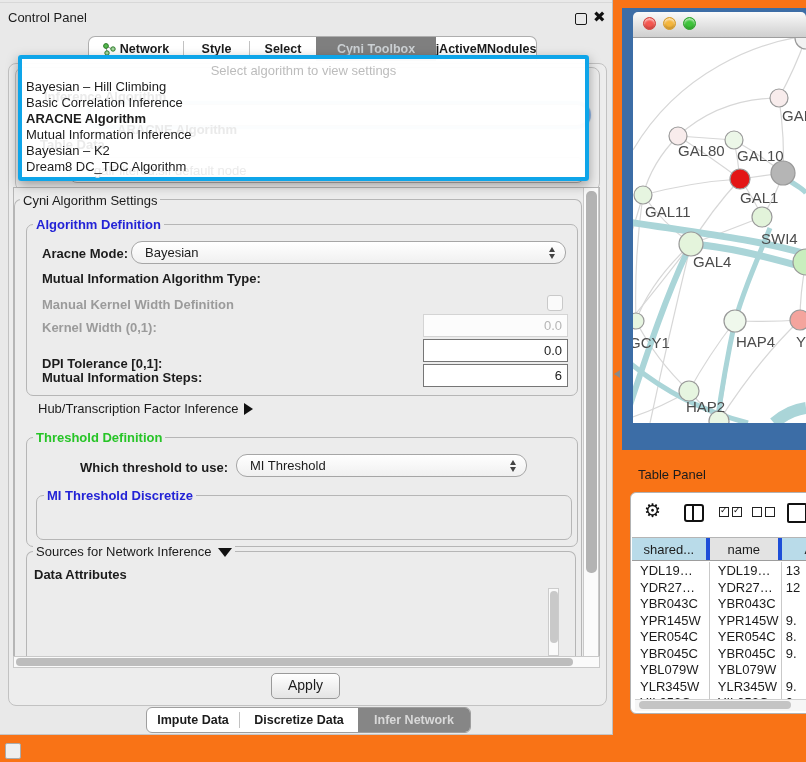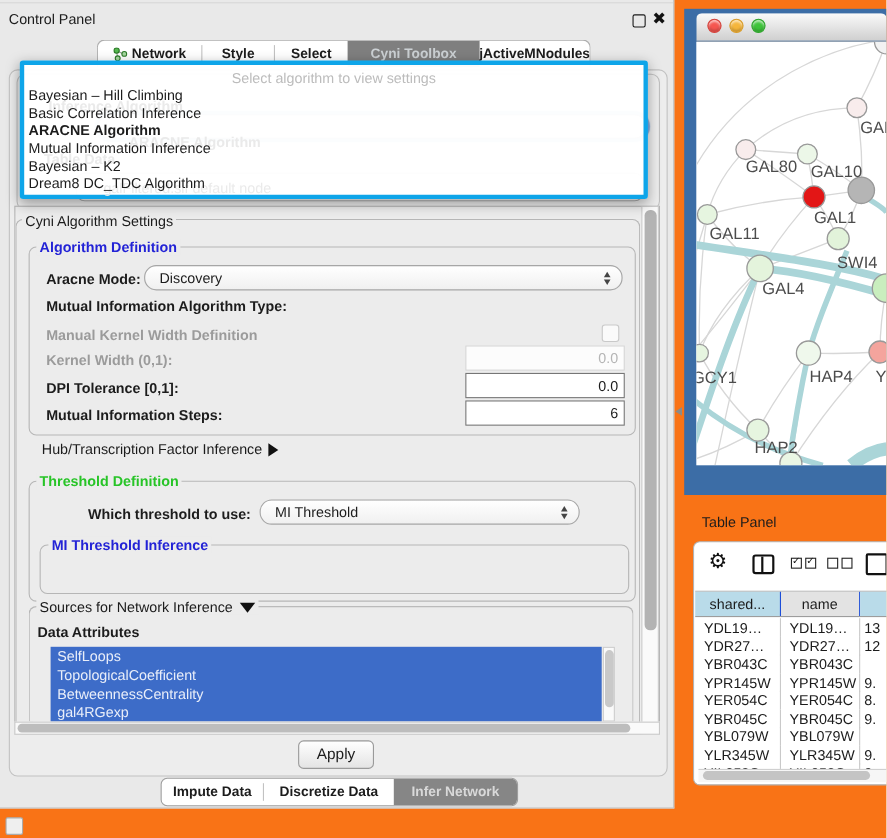--- a/index.html
+++ b/index.html
@@ -58,21 +58,21 @@
   #netcanvas{left:0;top:26px;width:173px;height:385px;background:#fff;overflow:hidden}
   #tp-title{left:638px;top:467px}
   #tcard{left:630px;top:492px;width:210px;height:220px;background:#fff;border:1px solid #b2b2b2;border-radius:6px}
   .ticon{position:absolute}
   #ticon-split{left:53px;top:11px;width:16px;height:14px;border:2px solid #111;border-radius:3px}
   #ticon-split:after{content:"";position:absolute;left:6px;top:0;width:2px;height:14px;background:#111}
   .mini-cb{position:absolute;width:8px;height:8px;border:1.5px solid #222;background:#fff}
   .mini-cb.checked:after{content:"✓";position:absolute;left:0px;top:-3px;font-size:9px;font-weight:bold;color:#111}
   #ticon-page{left:156px;top:10px;width:16px;height:16px;border:2px solid #111;border-radius:2px;background:#fff}
   #thead{left:1px;top:44px;width:208px;height:24px;display:flex;border-top:1px solid #b5b5b5;border-bottom:1px solid #9d9d9d;box-sizing:border-box}
-  .th{height:100%;display:flex;align-items:center;justify-content:center;border-right:1px solid #1d4ed8;box-sizing:border-box;overflow:hidden}
+  .th{height:100%;display:flex;align-items:center;justify-content:center;border-right:4px solid #1d4ed8;box-sizing:border-box;overflow:hidden}
   #tbody{left:1px;top:68px;width:208px;height:140px;overflow:hidden}
   .tr{position:absolute;left:0;width:100%;height:17px;display:flex}
   .td{height:17px;line-height:17px;padding-left:8px;box-sizing:border-box;border-right:1px solid #c9c9c9;overflow:hidden;white-space:nowrap}
   #thsb{left:4px;top:206px;width:202px;height:11px;background:#f6f6f6;border-top:1px solid #d0d0d0}
   #thsb-thumb{left:8px;top:208px;width:152px;height:8px;background:#c4c4c4;border-radius:4px}
 </style>
 </head>
 <body>
 
 <div id="root">
@@ -137,35 +137,35 @@
     <div id="scrollregion" class="abs"></div>
 
     <div class="gbox" style="left:14px;top:199px;width:566px;height:457px;border-bottom:none;border-radius:7px 7px 0 0"></div>
     <span class="gtitle abs" style="left:20px;top:193px">Cyni Algorithm Settings</span>
 
     <div class="gbox" style="left:26px;top:224px;width:550px;height:170px"></div>
     <span class="gtitle abs bold" style="left:33px;top:217px;color:#2323d6;background:#ececec">Algorithm Definition</span>
 
     <span class="lbl bold" style="left:42px;top:246px">Aracne Mode:</span>
     <div class="combo" style="left:131px;top:241px;width:435px;height:23px">
-        <span>Discovery</span>
+        <span>Bayesian</span>
         <span class="updn"></span>
       </div>
 
     <span class="lbl bold" style="left:42px;top:271px">Mutual Information Algorithm Type:</span>
 
     <span class="lbl bold gray" style="left:42px;top:297px">Manual Kernel Width Definition</span>
     <div id="chk" class="abs"></div>
 
     <span class="lbl bold gray" style="left:42px;top:320px">Kernel Width (0,1):</span>
     <div class="tfield dis" style="left:423px;top:314px;width:145px;height:23px">
         <span>0.0</span>
       </div>
 
-    <span class="lbl bold" style="left:42px;top:345px">DPI Tolerance [0,1]:</span>
+    <span class="lbl bold" style="left:42px;top:356px">DPI Tolerance [0,1]:</span>
     <div class="tfield" style="left:423px;top:339px;width:145px;height:23px">
         <span>0.0</span>
       </div>
 
     <span class="lbl bold" style="left:42px;top:370px">Mutual Information Steps:</span>
     <div class="tfield" style="left:423px;top:364px;width:145px;height:23px">
         <span>6</span>
       </div>
 
     <span class="lbl" style="left:38px;top:401px"><span>Hub/Transcription Factor Inference</span><span class="tri-r"></span></span>
@@ -173,33 +173,27 @@
     <div class="gbox" style="left:26px;top:437px;width:550px;height:108px"></div>
     <span class="gtitle abs bold" style="left:33px;top:430px;color:#27c427;background:#ececec">Threshold Definition</span>
 
     <span class="lbl bold" style="left:80px;top:460px">Which threshold to use:</span>
     <div class="combo" style="left:236px;top:454px;width:291px;height:23px">
         <span>MI Threshold</span>
         <span class="updn"></span>
       </div>
 
     <div class="gbox" style="left:36px;top:495px;width:534px;height:43px"></div>
-    <span class="gtitle abs bold" style="left:44px;top:488px;color:#2323d6;background:#ececec">MI Threshold Inference</span>
+    <span class="gtitle abs bold" style="left:44px;top:488px;color:#2323d6;background:#ececec">MI Threshold Discretize</span>
 
 
     <div class="gbox" style="left:26px;top:551px;width:548px;height:104px;border-bottom:none;border-radius:7px 7px 0 0"></div>
     <span class="gtitle abs" style="left:33px;top:544px;background:#ececec"><span>Sources for Network Inference</span><span class="tri-d"></span></span>
 
     <span class="lbl bold" style="left:34px;top:567px">Data Attributes</span>
-    <div id="attrlist" class="abs" style="background: rgb(61, 108, 200);">
-        <div class="attr-item">SelfLoops</div>
-        <div class="attr-item">TopologicalCoefficient</div>
-        <div class="attr-item">BetweennessCentrality</div>
-        <div class="attr-item">gal4RGexp</div>
-      </div>
     <div id="listsb" class="abs"></div>
     <div id="listsb-thumb" class="abs"></div>
 
     <div id="vsb" class="abs"></div>
     <div id="vsb-thumb" class="abs"></div>
     <div id="hsb" class="abs"></div>
     <div id="hsb-thumb" class="abs"></div>
 
     <div id="applybtn" class="abs">Apply</div>
 

